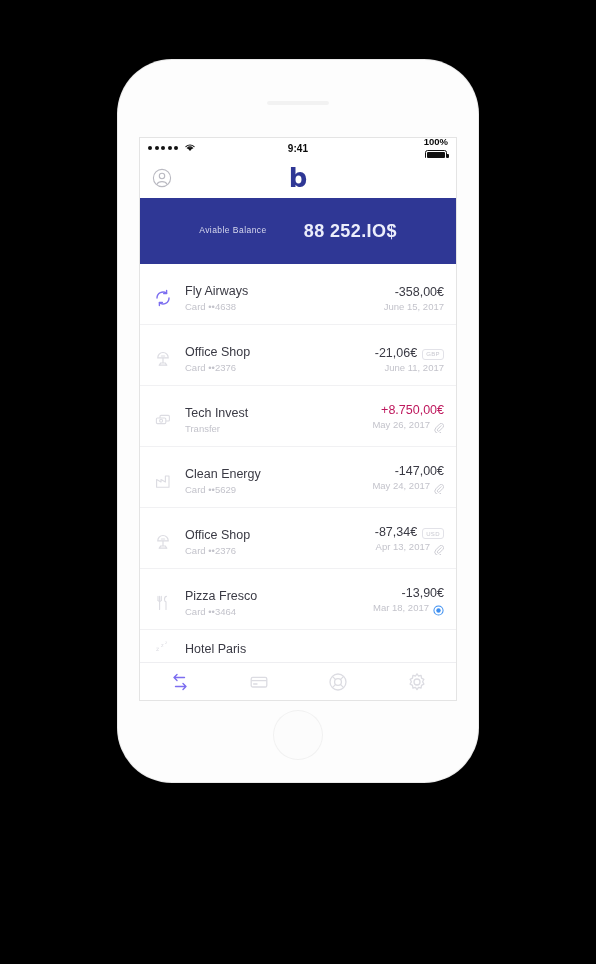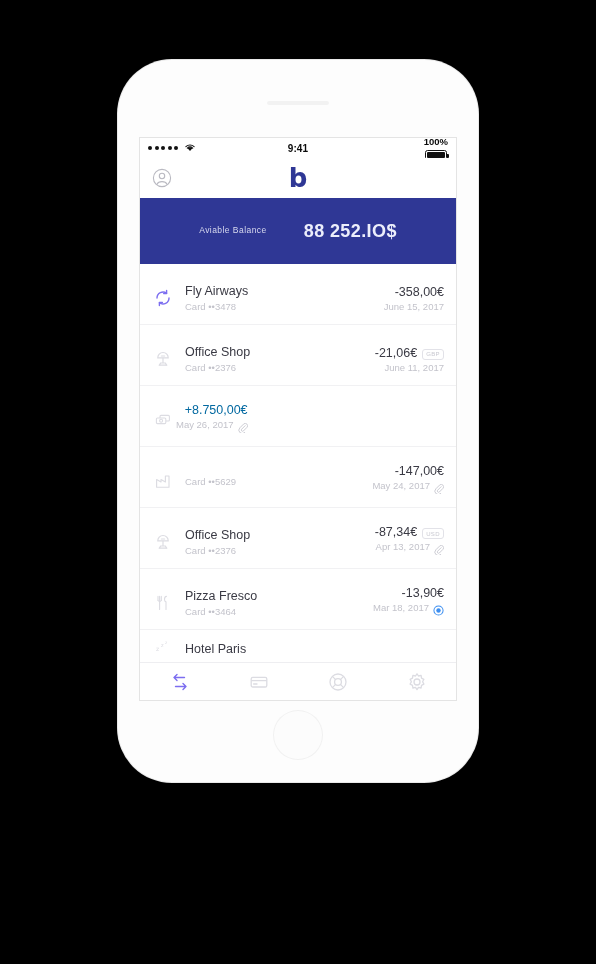--- a/index.html
+++ b/index.html
@@ -110,21 +110,21 @@
     border-bottom: 1px solid #f1f1f3;
     position: relative;
   }
   .tx-ic { width: 26px; flex: 0 0 26px; display: flex; align-items: center; justify-content: center; }
   .tx-mid { flex: 1 1 auto; padding-left: 9px; min-width: 0; }
   .tx-title { font-size: 12.5px; color: #3a3a44; line-height: 15px; }
   .tx-sub { font-size: 9.5px; color: #c3c3cb; line-height: 13px; margin-top: 1px; }
   .tx-right { text-align: right; flex: 0 0 auto; }
   .tx-amt-row { display: flex; align-items: flex-end; justify-content: flex-end; gap: 5px; }
   .tx-amt { font-size: 12.5px; color: #3a3a44; font-weight: normal; }
-  .tx-amt.pos { color: #0369a1; }
+  .tx-amt.pos { color: #be185d; }
   .badge {
     font-size: 6px; color: #c9c9d1; letter-spacing: .4px;
     border: 1px solid #e2e2e8; border-radius: 3px;
     padding: 1.5px 3px; line-height: 1;
   }
   .tx-date-row { display: flex; align-items: flex-start; justify-content: flex-end; gap: 4px; margin-top: 2px; }
   .tx-date { font-size: 9.5px; color: #c3c3cb; }
   .tx.partial { height: 26px; align-items: flex-start; border-bottom: none; overflow: hidden; }
   .tx.partial .tx-title { padding-top: 4px; }
   .tx.partial .tx-right { padding-top: 4px; margin-top: 24px; }
@@ -196,21 +196,21 @@
           <div class="tx-ic">
             <svg width="20" height="20" viewBox="0 0 20 20">
               <path d="M4 10 a6 6 0 0 1 9.6-4.8" fill="none" stroke="#7c6ef0" stroke-width="1.4" stroke-linecap="round"></path>
               <path d="M16 10 a6 6 0 0 1-9.6 4.8" fill="none" stroke="#7c6ef0" stroke-width="1.4" stroke-linecap="round"></path>
               <path d="M13.6 2.4 L13.6 5.6 L10.6 5.6" fill="none" stroke="#7c6ef0" stroke-width="1.4" stroke-linecap="round" stroke-linejoin="round"></path>
               <path d="M6.4 17.6 L6.4 14.4 L9.4 14.4" fill="none" stroke="#7c6ef0" stroke-width="1.4" stroke-linecap="round" stroke-linejoin="round"></path>
             </svg>
           </div>
           <div class="tx-mid">
             <div class="tx-title">Fly Airways</div>
-            <div class="tx-sub">Card ••3478</div>
+            <div class="tx-sub">Card ••4638</div>
           </div>
           <div class="tx-right">
             <div class="tx-amt-row">
               <span class="tx-amt">-358,00€</span>
             </div>
             <div class="tx-date-row">
               <span class="tx-date">June 15, 2017</span>
             </div>
           </div>
         </div>
@@ -243,20 +243,24 @@
         </div>
 
         <div class="tx">
           <div class="tx-ic">
             <svg width="20" height="20" viewBox="0 0 20 20">
               <rect x="7" y="5.4" width="9.4" height="5.6" rx="1" fill="none" stroke="#dcdce2" stroke-width="1.1"></rect>
               <rect x="3.4" y="8" width="9.4" height="5.6" rx="1" fill="#fff" stroke="#dcdce2" stroke-width="1.1"></rect>
               <circle cx="8.1" cy="10.8" r="1.5" fill="none" stroke="#dcdce2" stroke-width="1.1"></circle>
             </svg>
           </div>
+          <div class="tx-mid">
+            <div class="tx-title">Tech Invest</div>
+            <div class="tx-sub">Transfer</div>
+          </div>
           <div class="tx-right">
             <div class="tx-amt-row">
               <span class="tx-amt pos">+8.750,00€</span>
             </div>
             <div class="tx-date-row">
               <span class="tx-date">May 26, 2017</span>
               <span>
                 <svg width="10" height="10" viewBox="0 0 12 12">
                     <path d="M8.6 3.2 L4.3 7.5 a1.5 1.5 0 0 0 2.1 2.1 l4.3-4.3 a2.8 2.8 0 0 0-4-4 L2.3 5.7 a4.1 4.1 0 0 0 5.8 5.8" fill="none" stroke="#c3c3cb" stroke-width="1" stroke-linecap="round"></path>
                   </svg>
@@ -265,20 +269,21 @@
           </div>
         </div>
 
         <div class="tx">
           <div class="tx-ic">
             <svg width="20" height="20" viewBox="0 0 20 20">
               <path d="M3.6 16.2 L3.6 8.6 L8 11 L8 8.6 L12.4 11 L12.4 5 L16 5 L16 16.2 Z" fill="none" stroke="#dcdce2" stroke-width="1.15" stroke-linejoin="round"></path>
             </svg>
           </div>
           <div class="tx-mid">
+            <div class="tx-title">Clean Energy</div>
             <div class="tx-sub">Card ••5629</div>
           </div>
           <div class="tx-right">
             <div class="tx-amt-row">
               <span class="tx-amt">-147,00€</span>
             </div>
             <div class="tx-date-row">
               <span class="tx-date">May 24, 2017</span>
               <span>
                 <svg width="10" height="10" viewBox="0 0 12 12">

